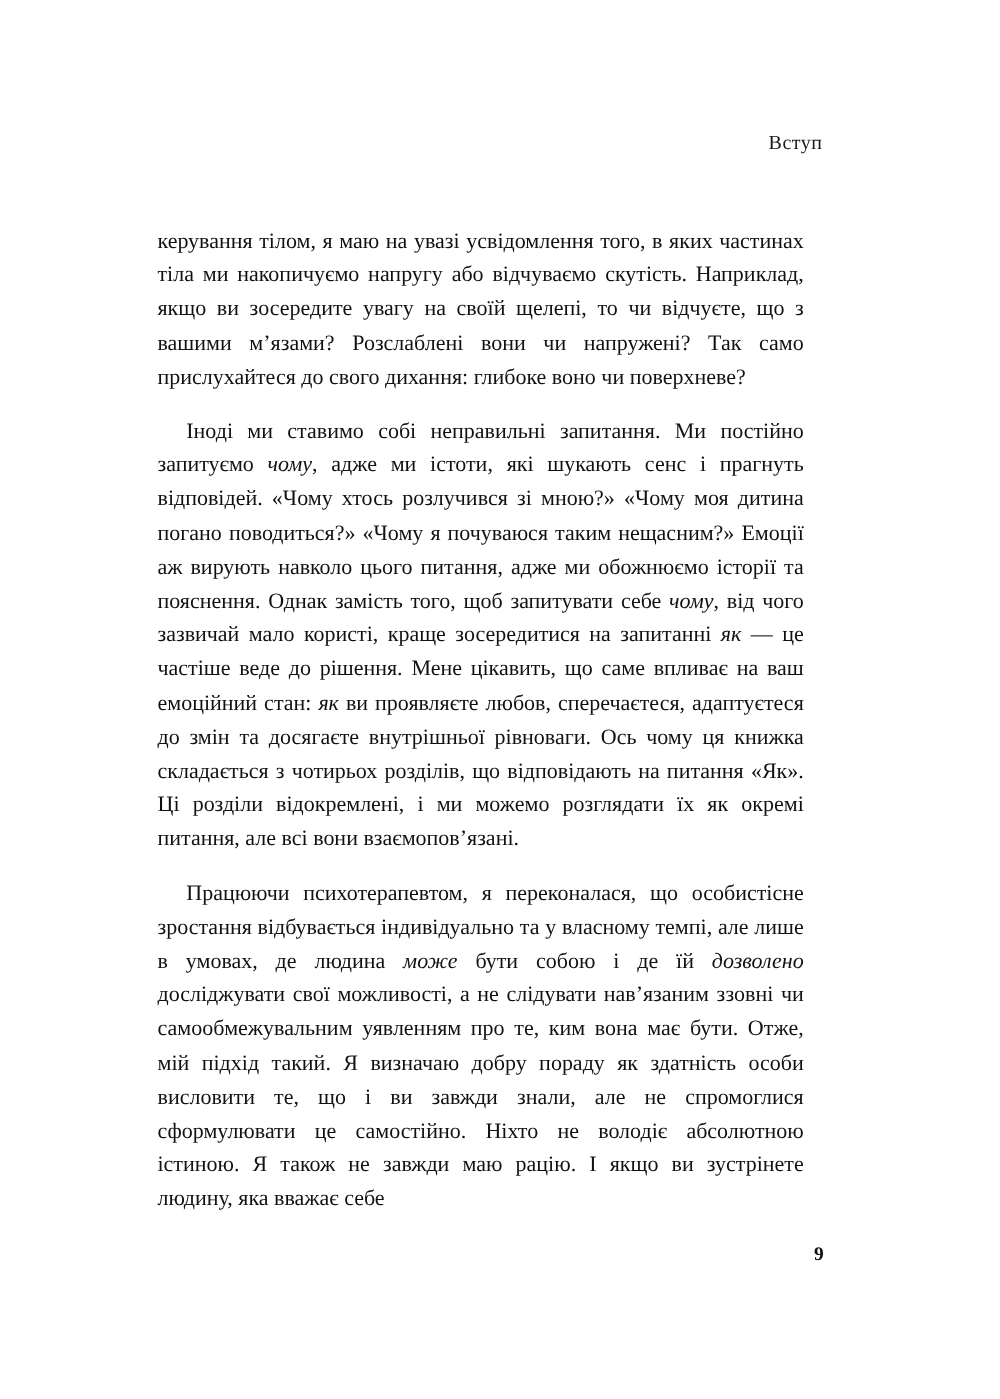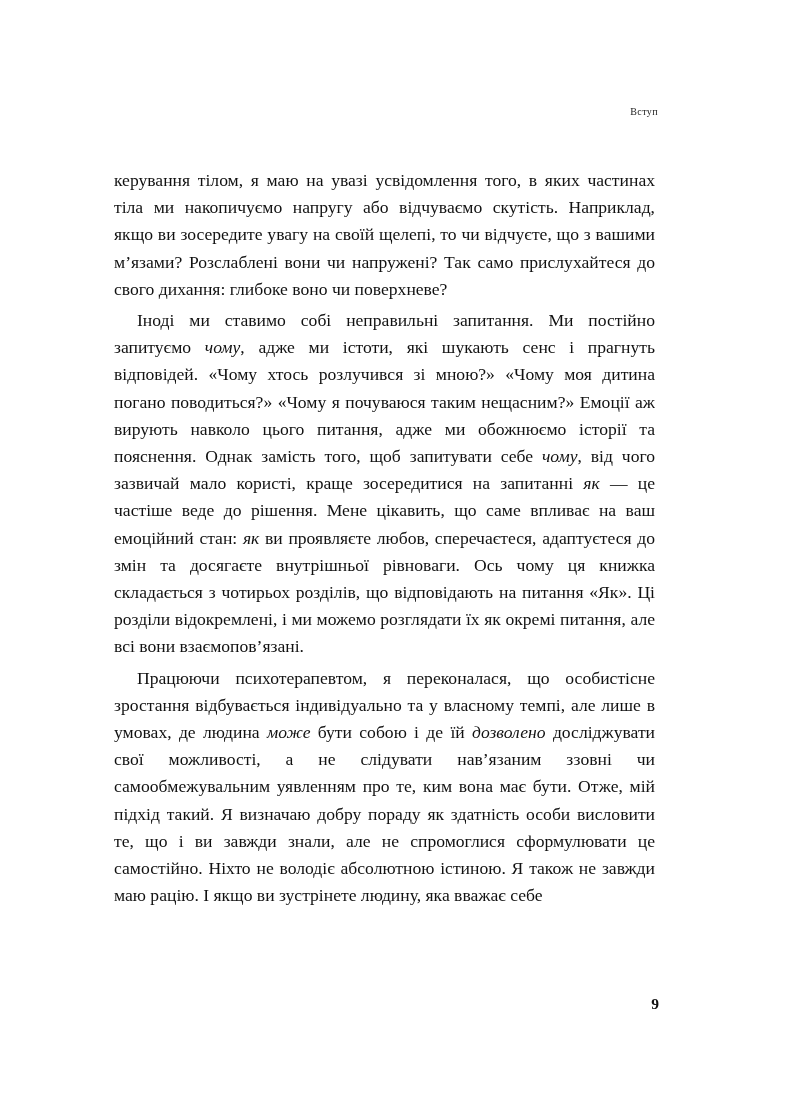--- a/index.html
+++ b/index.html
@@ -16,41 +16,41 @@
     margin: 0 auto;
     overflow: hidden;
     font-family: "Liberation Serif", "DejaVu Serif", serif;
     color: #111111;
     box-sizing: border-box;
   }
   .running-head {
     position: absolute;
     top: 106px;
     right: 142px;
-    font-size: 10px;
+    font-size: 16px;
     letter-spacing: 0.4px;
     color: #1a1a1a;
     font-family: "Liberation Serif", "DejaVu Serif", serif;
     white-space: nowrap;
   }
   .textblock {
     position: absolute;
     left: 110px;
     top: 163px;
     width: 549px;
     font-size: 17.6px;
     line-height: 27.2px;
     text-align: justify;
     text-justify: inter-word;
     color: #111111;
     hyphens: manual;
     -webkit-hyphens: manual;
   }
   .textblock p {
-    margin: 4px;
+    margin: 16px;
     text-indent: 0;
   }
   .textblock p.indent {
     text-indent: 23px;
   }
   em {
   }
   .folio {
     position: absolute;
     top: 995px;

